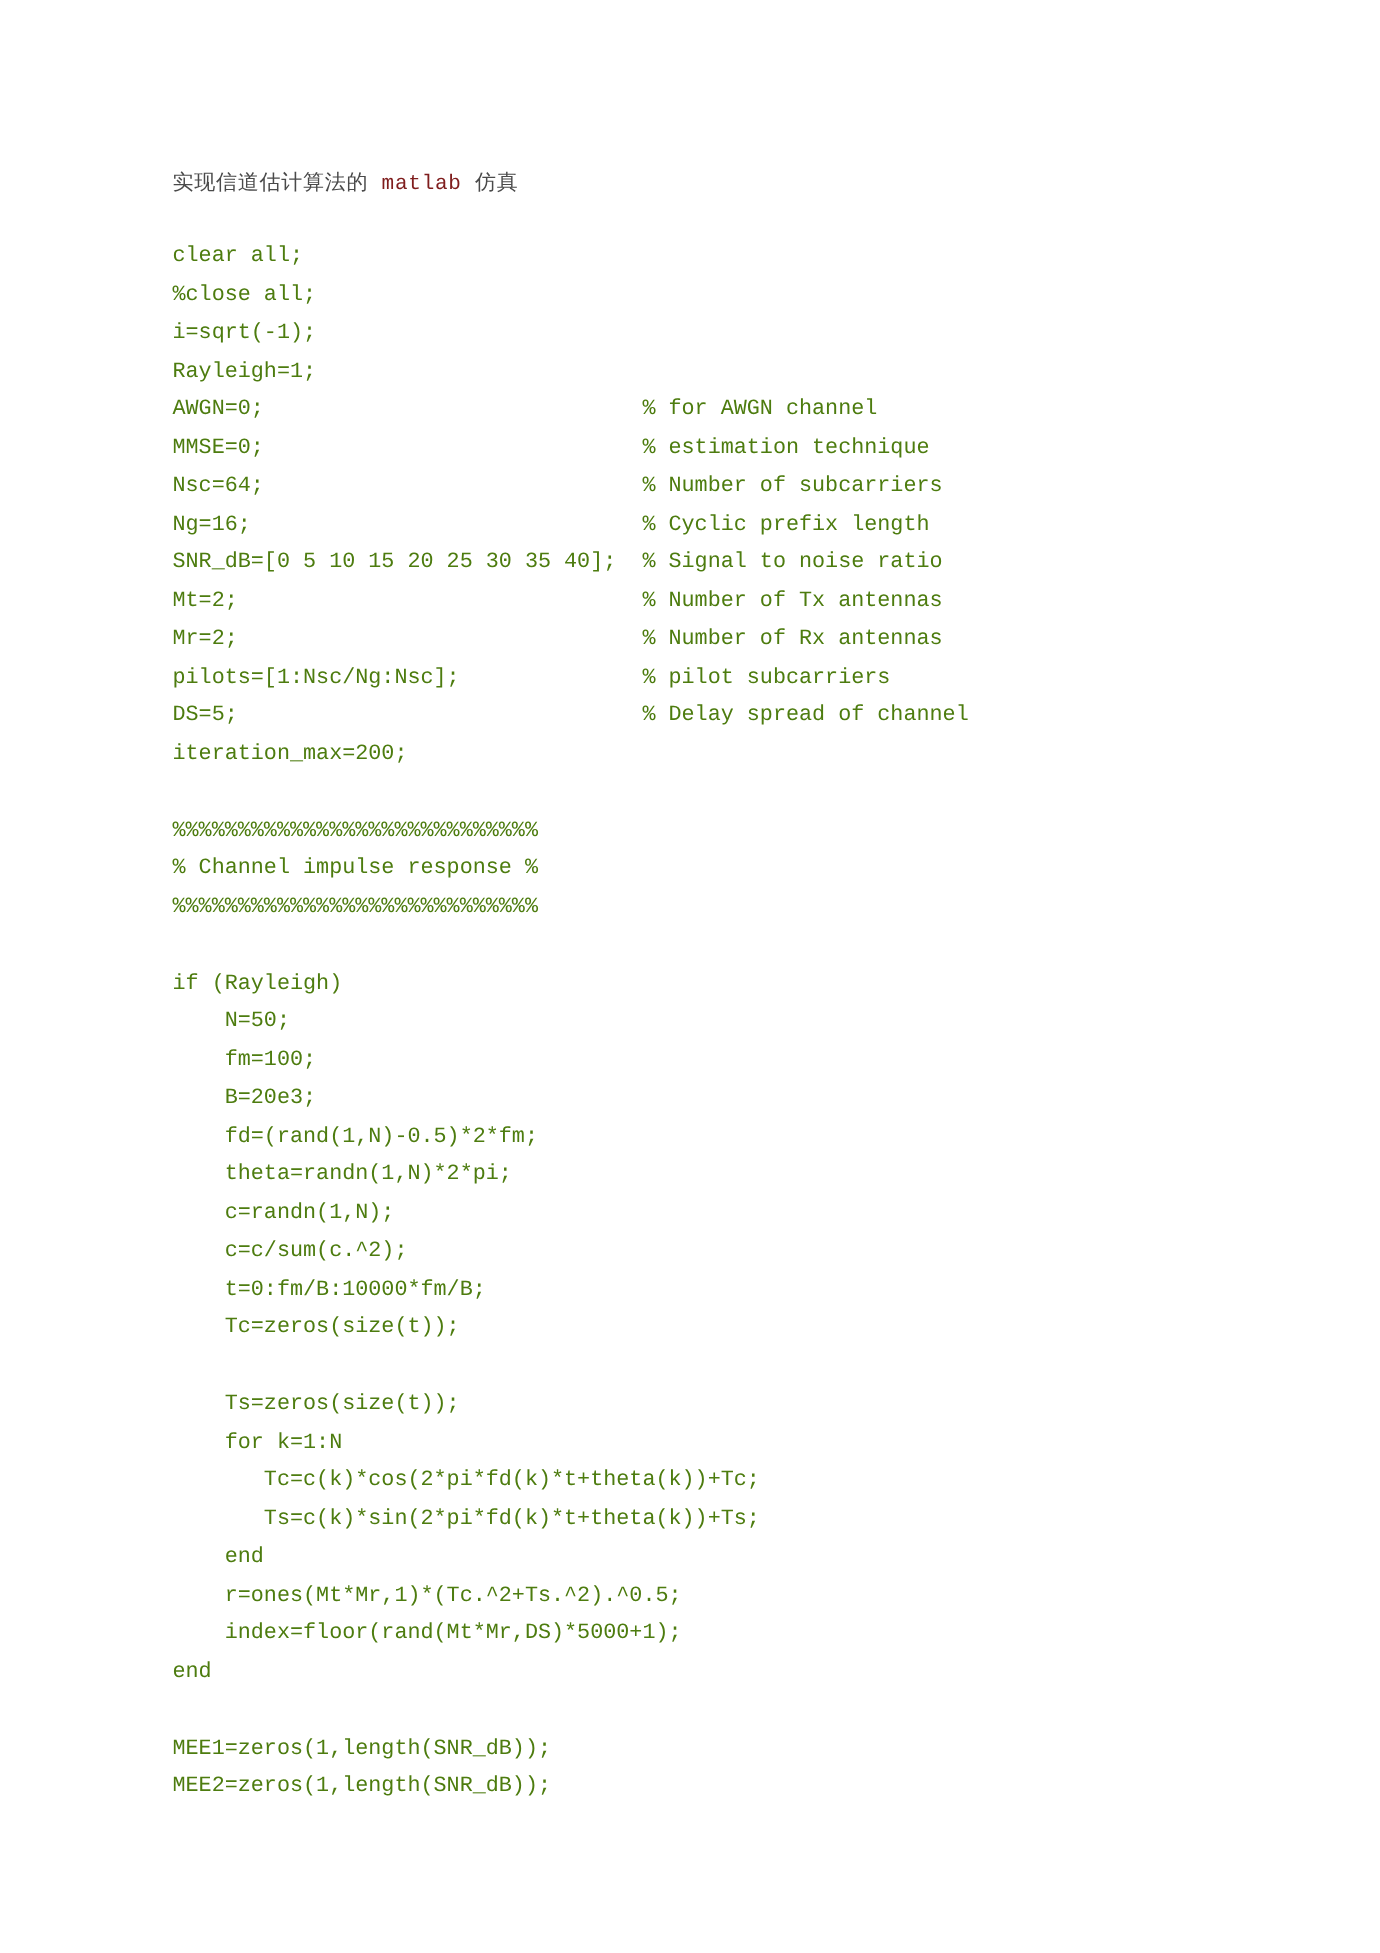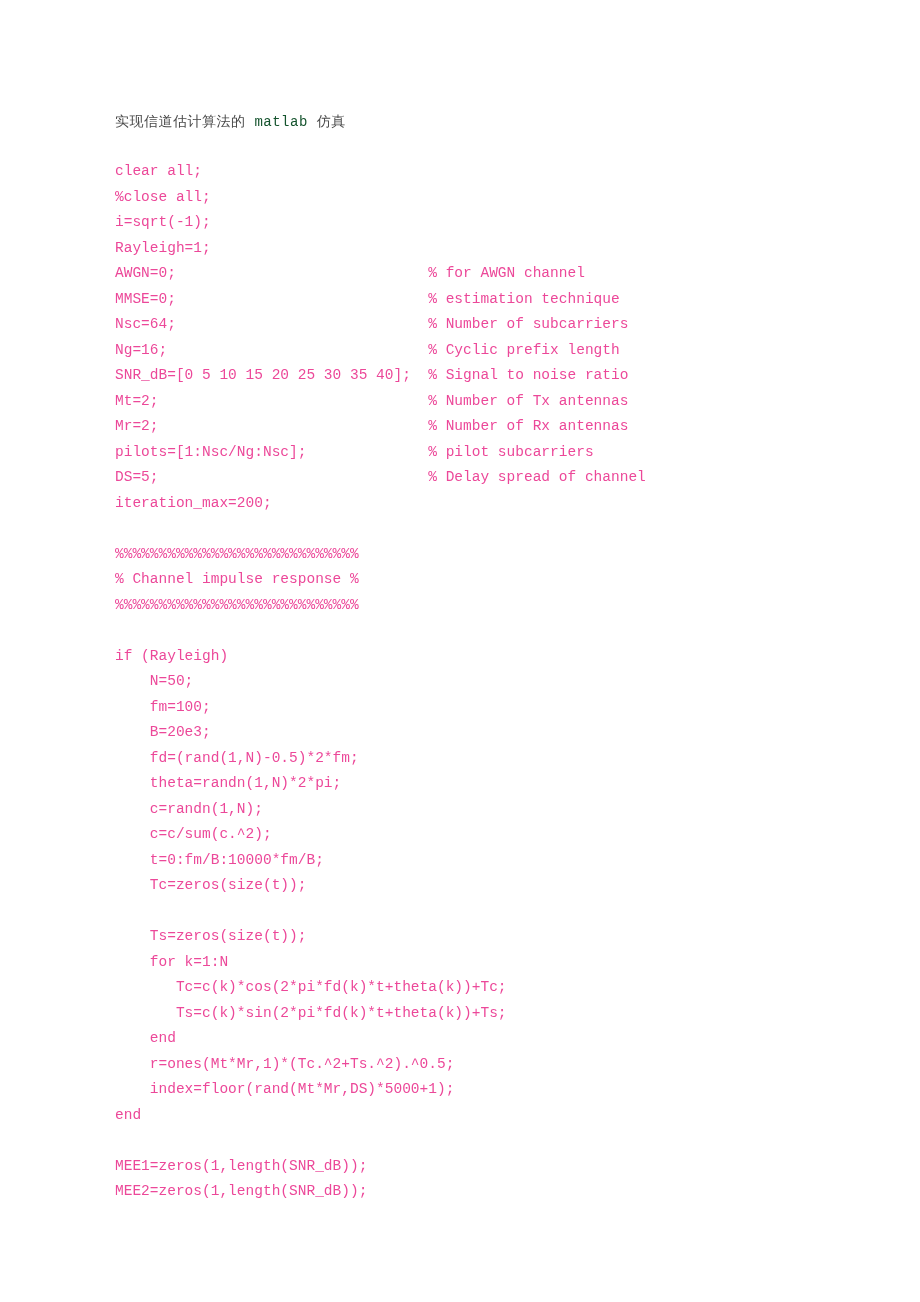--- a/index.html
+++ b/index.html
@@ -16,27 +16,27 @@
   }
   .title-line {
     font-family: "SimSun", serif;
     font-size: 14px;
     color: #4a4a4a;
     margin-bottom: 28px;
     letter-spacing: 0.5px;
   }
   .title-line .latin {
     font-family: "Courier New", monospace;
-    color: #14532d;
+    color: #7f1d1d;
   }
   .code-block {
     font-family: "Courier New", monospace;
     font-size: 14.5px;
     line-height: 25.5px;
-    color: #ec4899;
+    color: #4d7c0f;
     white-space: pre;
   }
   .code-line {
     display: block;
     min-height: 25.5px;
   }
 </style>
 </head>
 <body>
 

